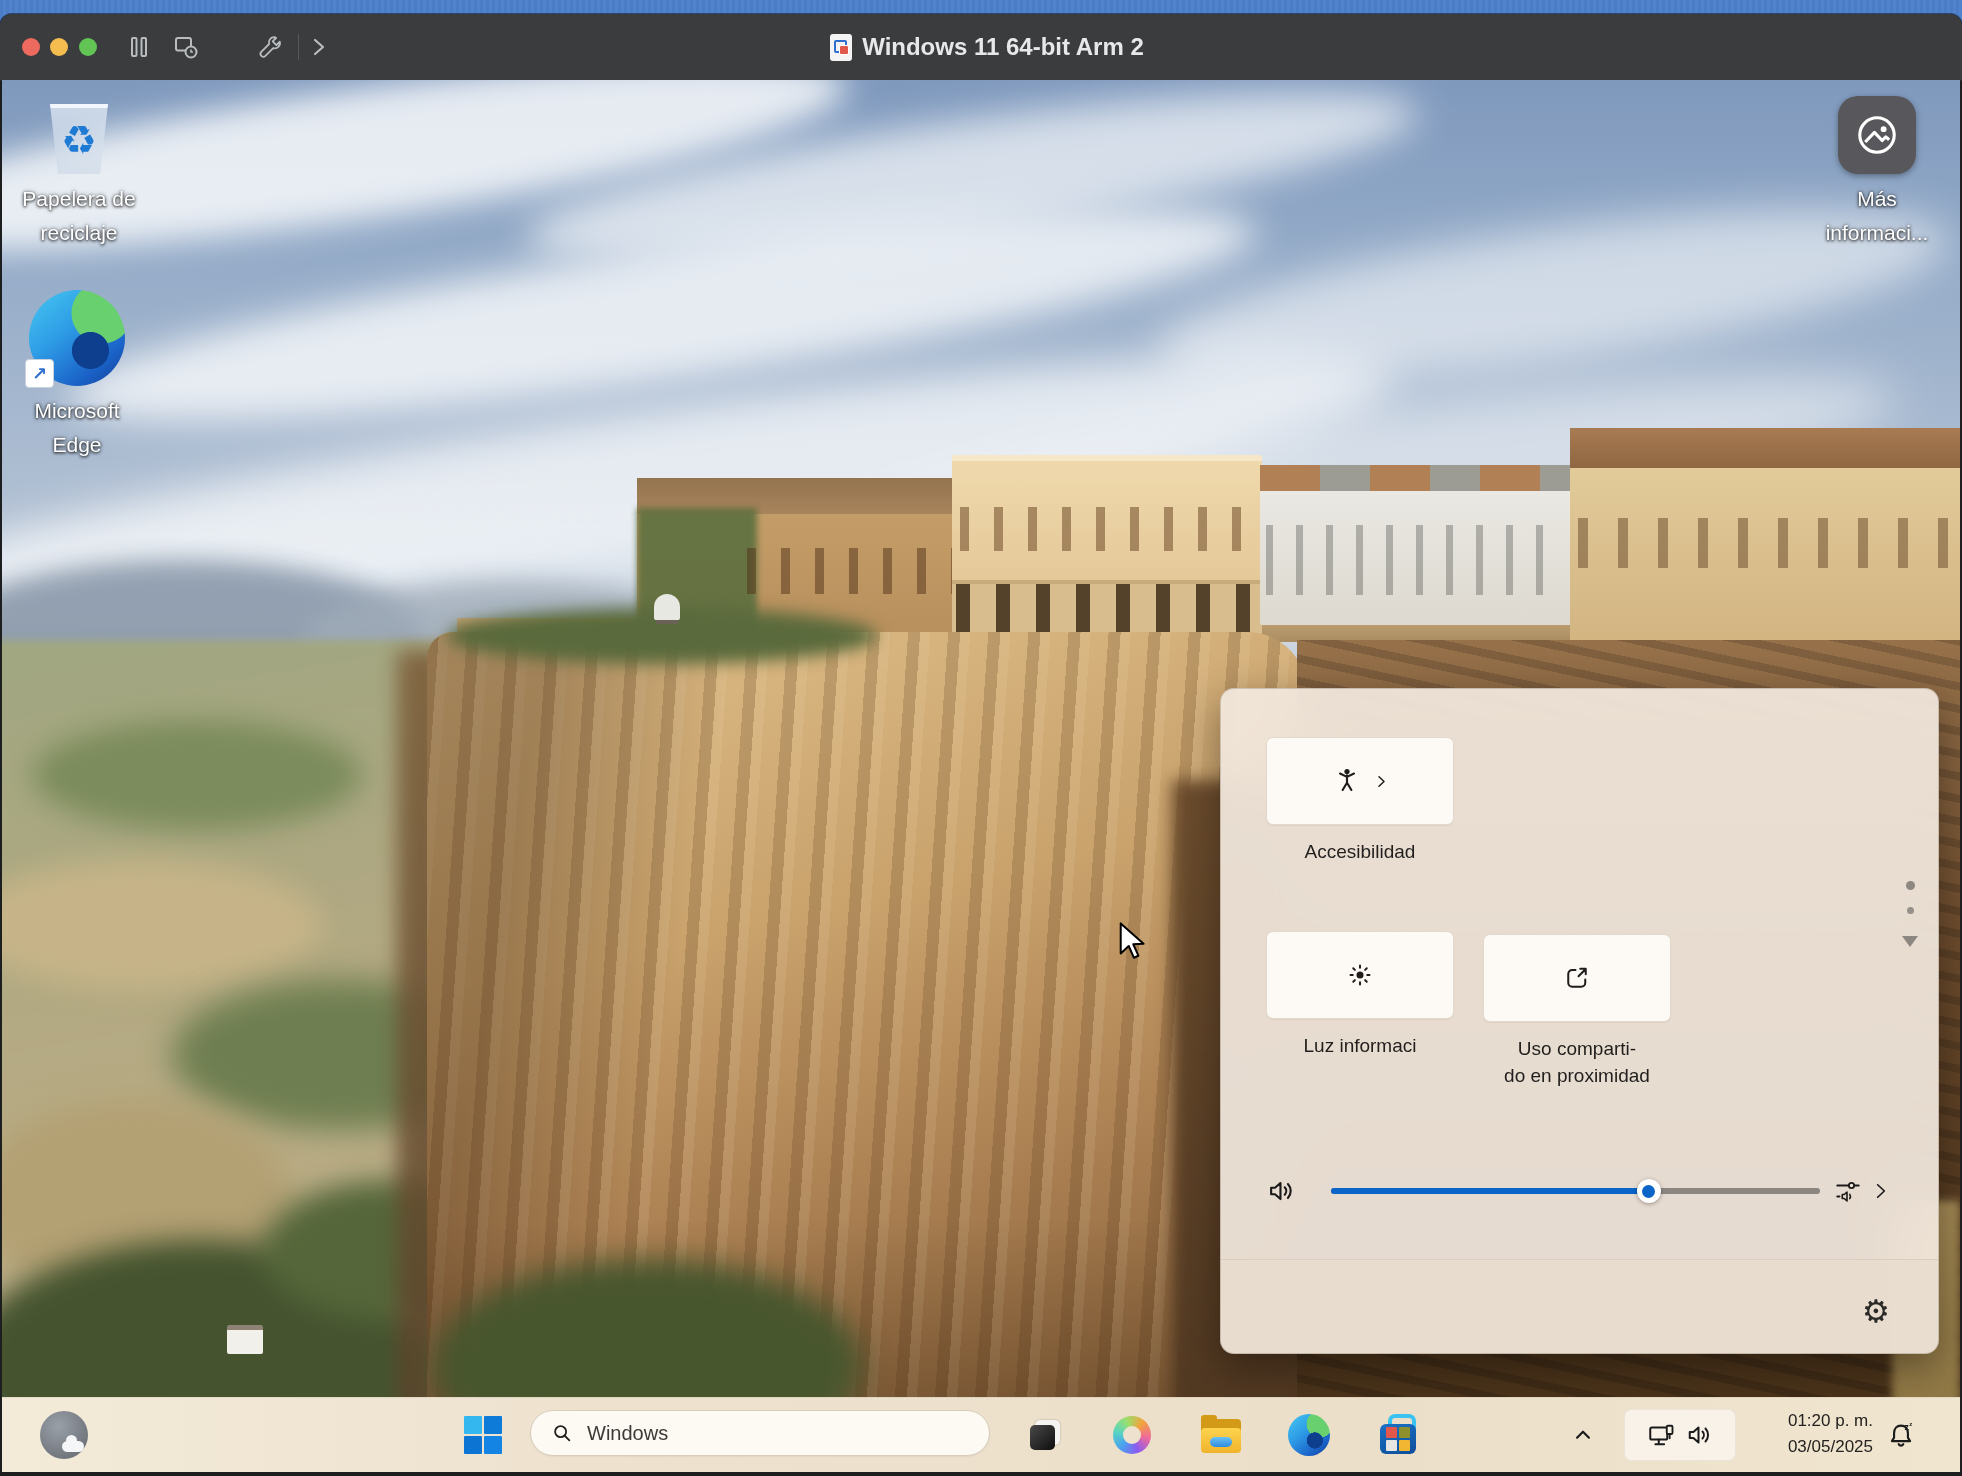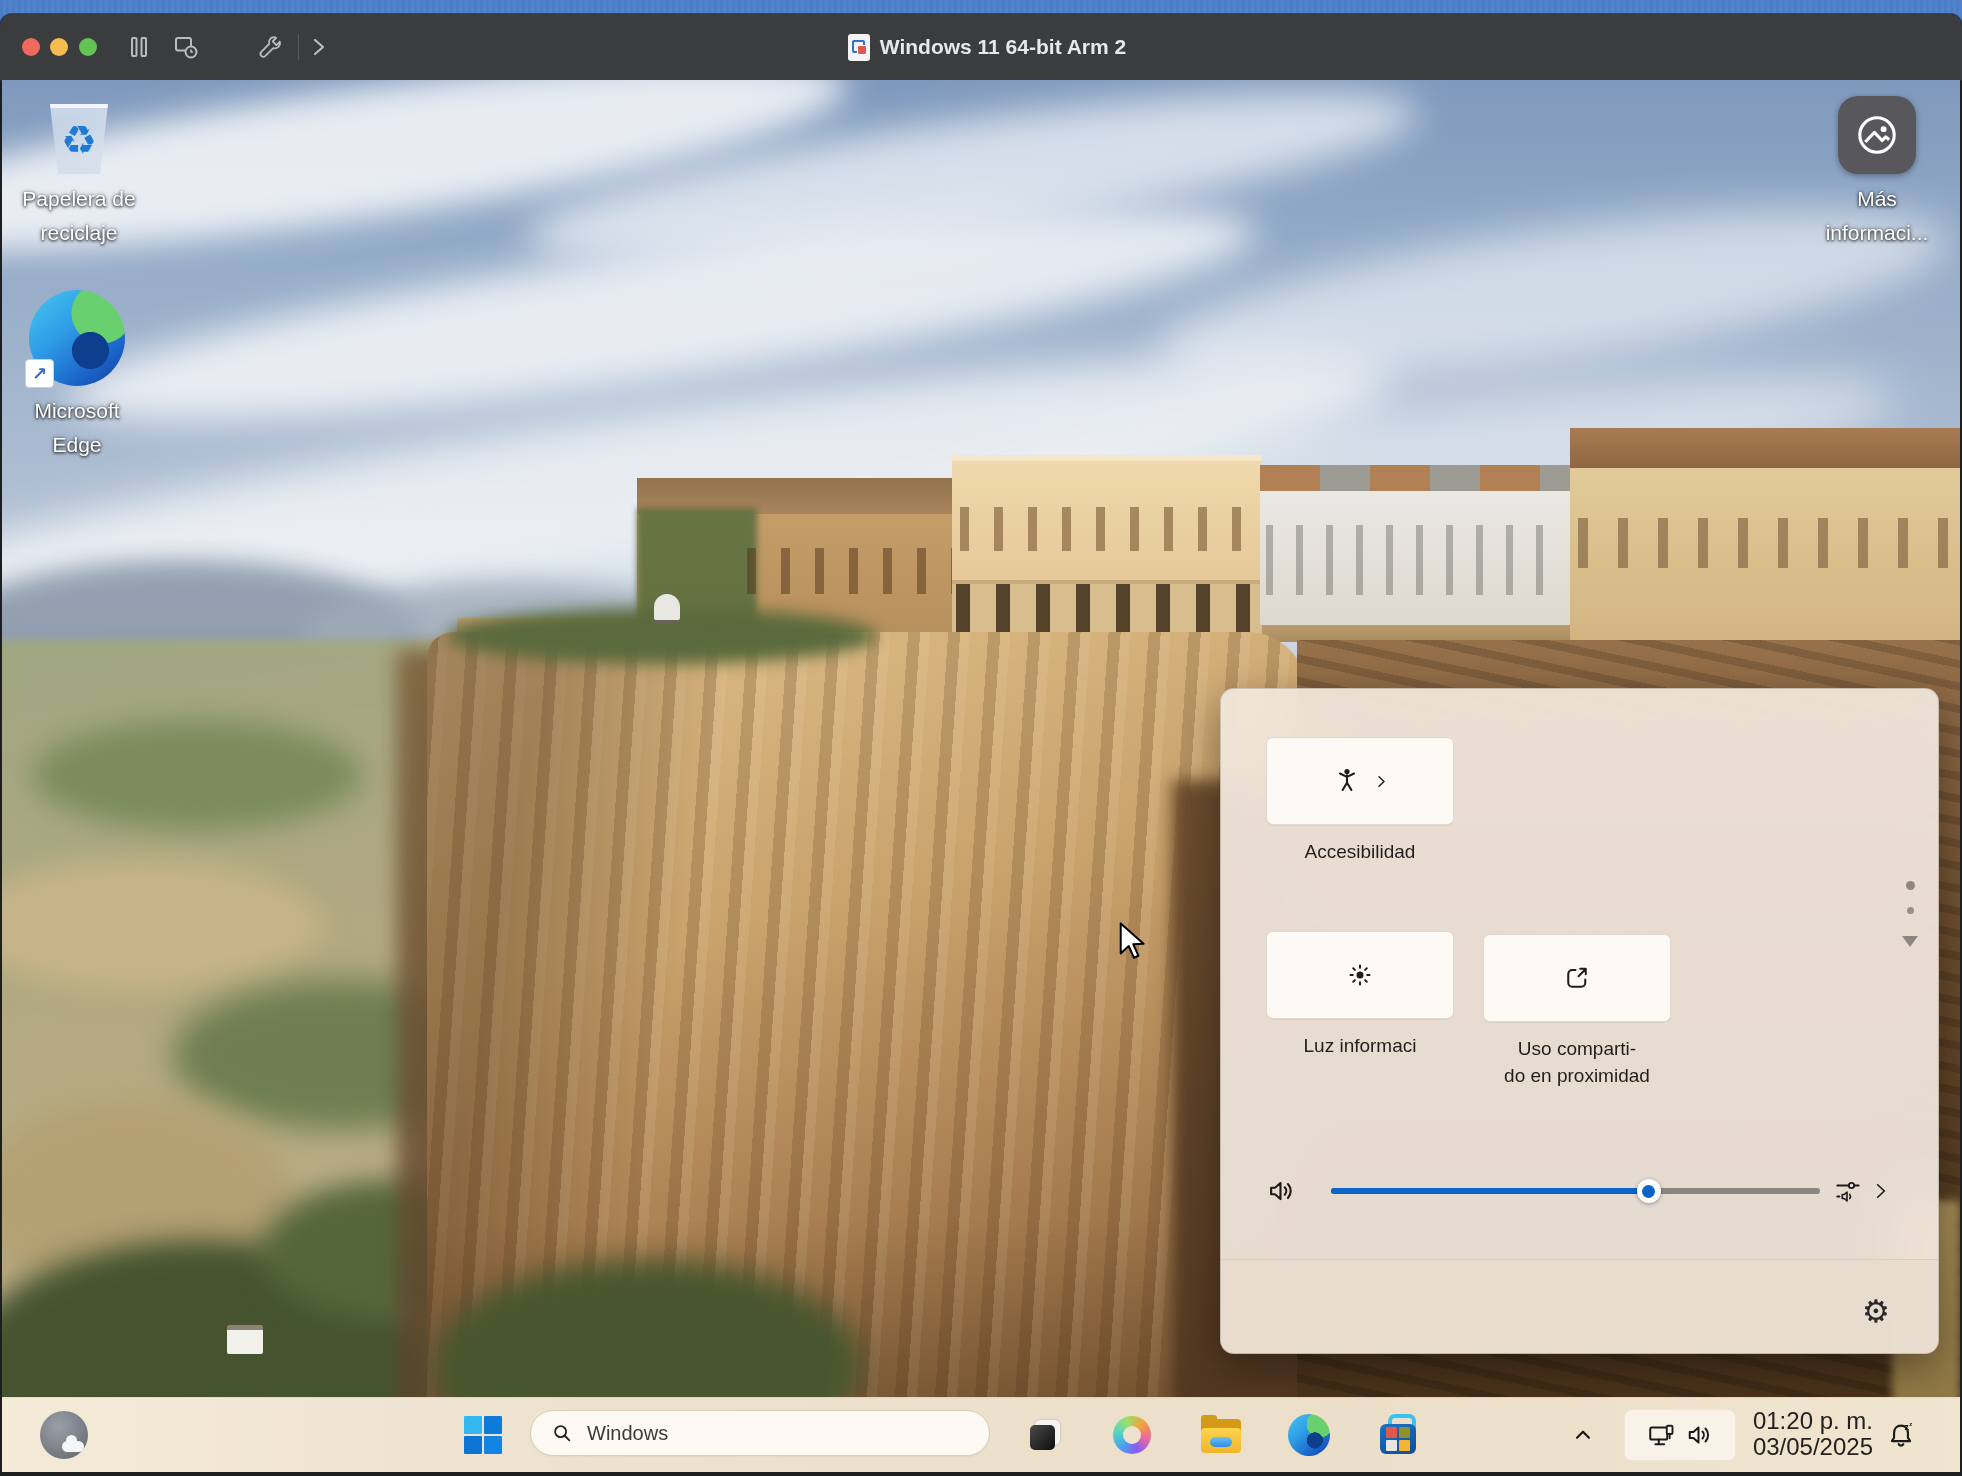--- a/index.html
+++ b/index.html
@@ -14,21 +14,21 @@
     border-radius:12px 12px 0 0;overflow:hidden;box-shadow:0 0 0 1px rgba(0,0,0,.45);}
   .titlebar{position:absolute;left:0;right:0;top:0;height:66px;background:#3a3c3e;
     border-bottom:1px solid #292a2c;}
   .tl{position:absolute;top:24px;width:18px;height:18px;border-radius:50%;}
   .tl.close{left:22px;background:#ee6a5f;}
   .tl.min{left:50px;background:#f5bd4f;}
   .tl.zoom{left:79px;background:#62c454;}
   .tb-ico{position:absolute;top:19px;width:28px;height:28px;color:#b9bdbf;}
   .tb-sep{position:absolute;left:298px;top:20px;width:1px;height:26px;background:#56595b;}
   .win-title{position:absolute;left:0;right:0;top:0;height:66px;display:flex;align-items:center;
-    justify-content:center;gap:10px;color:#e7e8e9;font-size:21px;font-weight:600;pointer-events:none;padding-left:12px;}
+    justify-content:center;gap:10px;color:#e7e8e9;font-size:24px;font-weight:600;pointer-events:none;padding-left:12px;}
   .vmdoc{width:22px;height:27px;background:#f4f4f4;border-radius:3px;position:relative;flex:0 0 auto;}
   .vmdoc i{position:absolute;left:4px;top:6px;width:9px;height:9px;border:2.5px solid #2f6fd0;border-radius:2px;}
   .vmdoc b{position:absolute;left:9px;top:11px;width:8px;height:8px;background:#e2574c;border:1.5px solid #fff;border-radius:2px;}
   
   .vm-content{position:absolute;left:2px;right:2px;top:66px;bottom:4px;overflow:hidden;background:#9fb4cd;}
   .wp,.wp *{position:absolute;}
   .wp{inset:0;z-index:1;background:linear-gradient(180deg,#7f99bd 0%,#93aac7 12%,#a6b8cf 24%,#b9c6d6 36%,#c9d2dc 48%,#d5dade 58%,#cfd3d8 66%,#c8cdd2 72%);}
   .cl{border-radius:50%;transform:rotate(-8deg);}
   .blob{border-radius:50%;}
   
@@ -113,21 +113,21 @@
       radial-gradient(circle at 64% 63%, #0d3f8e 0 21%, rgba(13,63,142,0) 22%),
       radial-gradient(circle at 76% 24%, #68d06f 0 29%, rgba(104,208,111,0) 30%),
       linear-gradient(140deg,#46c8f0 0%,#2e9ce6 40%,#1a63c8 75%,#143f9a 100%);}
   .store{position:relative;width:44px;height:44px;}
   .store .handle{position:absolute;left:12px;top:1px;width:20px;height:12px;border:4px solid #39c3f2;border-bottom:none;border-radius:7px 7px 0 0;}
   .store .bag{position:absolute;left:4px;top:11px;width:36px;height:30px;border-radius:6px;
     background:linear-gradient(160deg,#1a72c4,#0d4e9b);display:grid;grid-template-columns:11px 11px;grid-template-rows:11px 11px;gap:2px;align-content:center;justify-content:center;}
   .store .bag b{border-radius:1px;}
   .tray-pill{position:absolute;left:1622px;top:11px;width:110px;height:50px;border-radius:8px;
     background:#f9f2e8;border:1px solid rgba(0,0,0,.05);display:flex;align-items:center;justify-content:center;gap:8px;cursor:pointer;}
-  .clock{position:absolute;right:87px;top:10px;text-align:right;font-size:24px;line-height:26px;color:#242220;cursor:pointer;}
+  .clock{position:absolute;right:87px;top:10px;text-align:right;font-size:17px;line-height:26px;color:#242220;cursor:pointer;}
   
   svg.ic{display:block;}
   
   .cursor{position:absolute;left:1116px;top:842px;z-index:10;}
 </style>
 </head>
 <body>
 
 <div class="vm-window">
 

